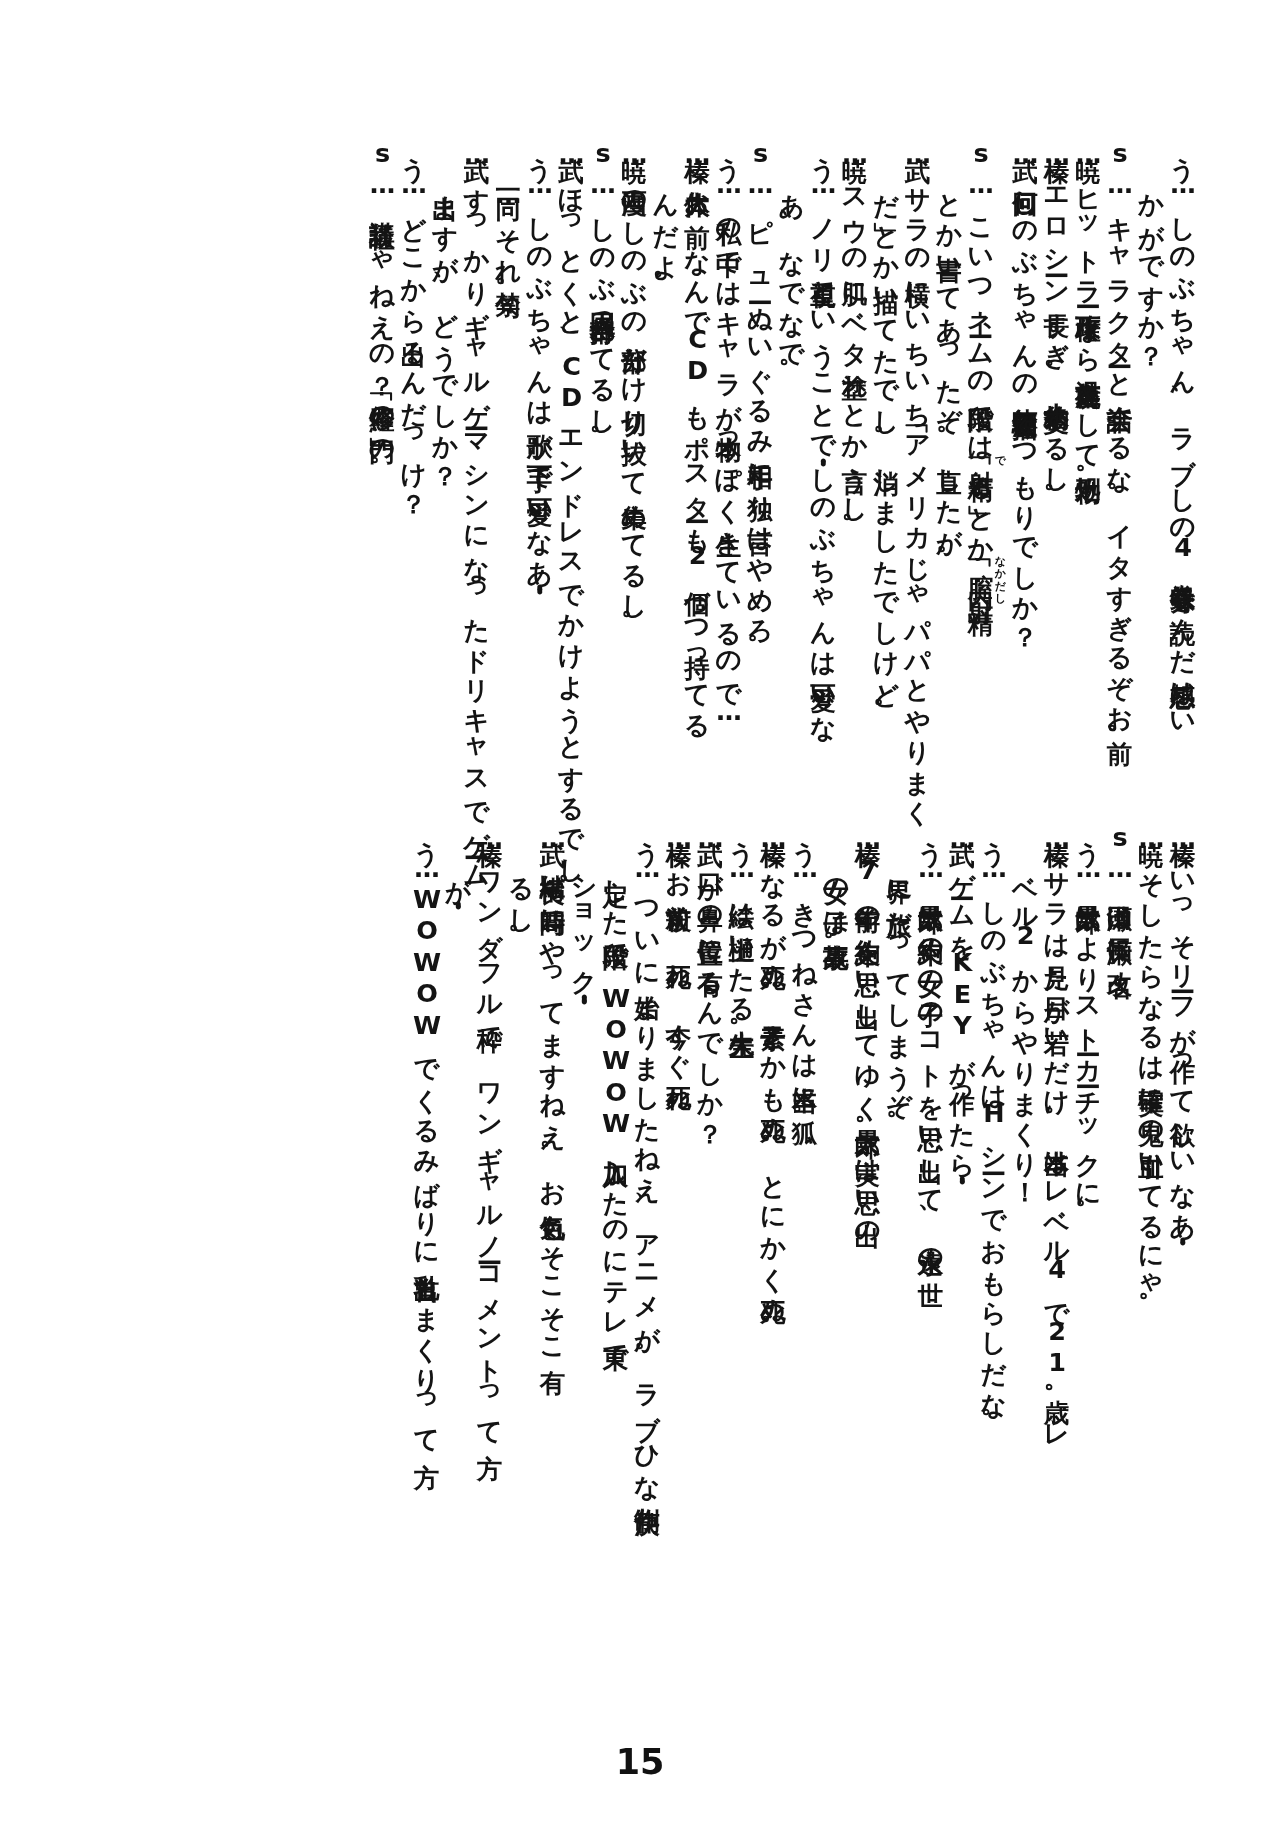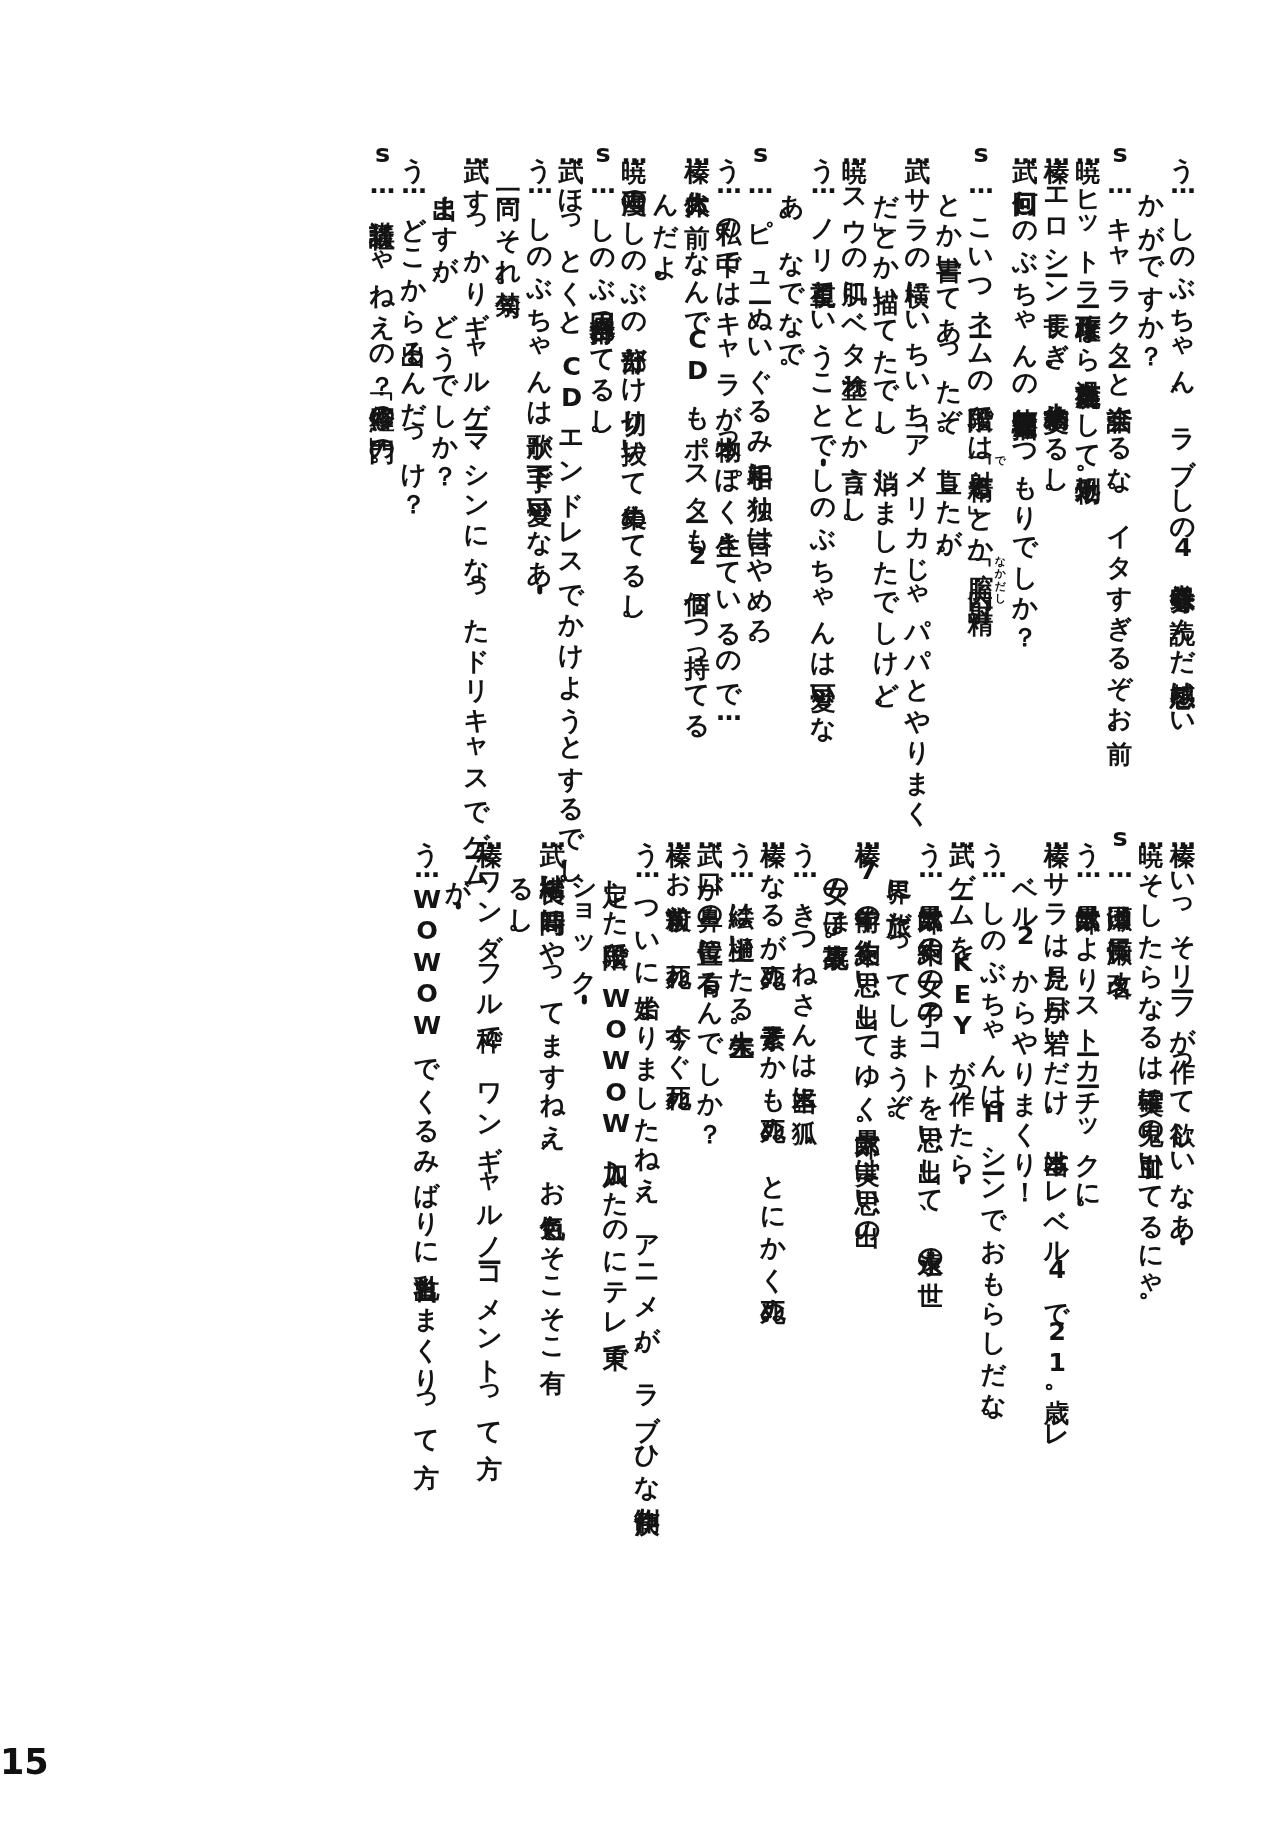--- a/index.html
+++ b/index.html
@@ -70,21 +70,21 @@
     right: 85px;
     height: 680px;
   }
 
   
   #page-number {
     position: absolute;
     left: 0;
     right: 0;
     top: 1742px;
-    text-align: left;
+    text-align: center;
     font-size: 35px;
     font-weight: 700;
     letter-spacing: 0px;
     color: #111111;
     font-family: "DejaVu Sans", "Liberation Sans", sans-serif;
   }
 </style>
 </head>
 <body>
 

